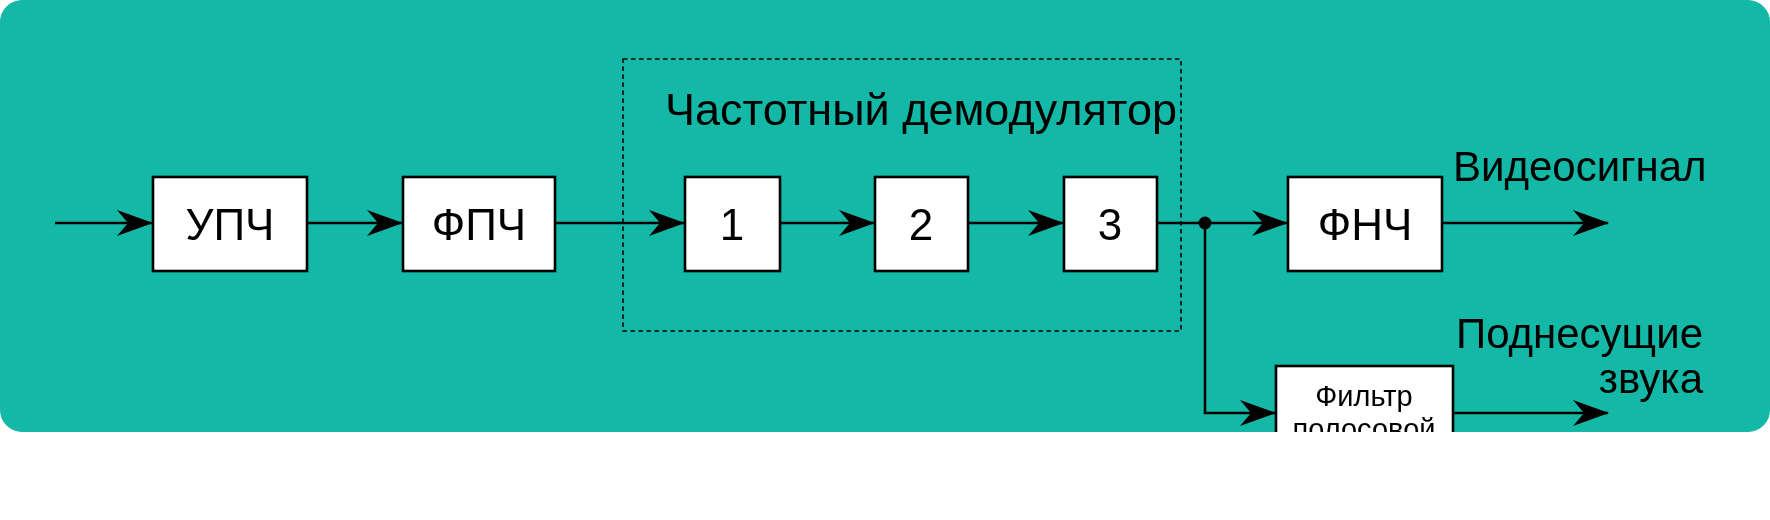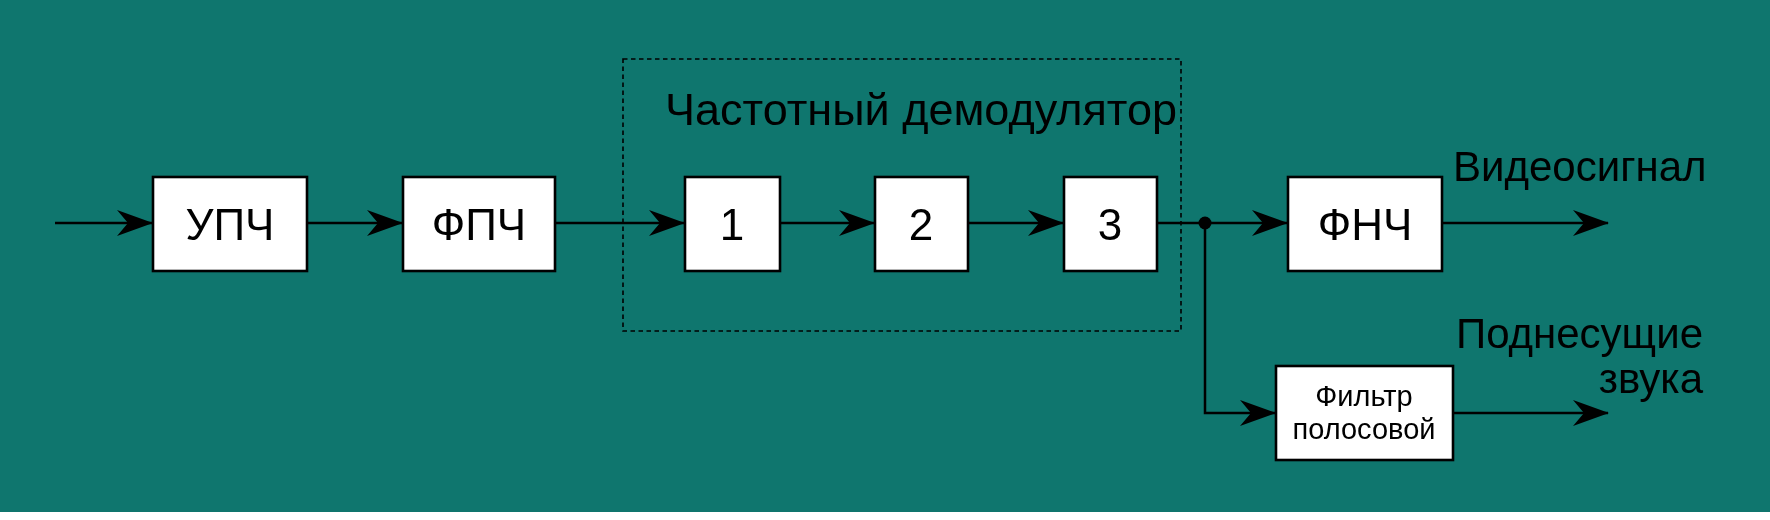--- a/index.html
+++ b/index.html
@@ -2,24 +2,25 @@
 <html><head>
 <meta charset="utf-8">
 <style>
   html, body {
     margin: 0;
     padding: 0;
     background: #ffffff;
   }
   .stage {
     width: 1770px;
-    height: 512px;
+    height: 432px;
     position: relative;
-    background: #0f766e;
+    background: #14b8a6;
     overflow: hidden;
+    border-radius: 22px;
   }
   svg {
     display: block;
     font-family: "Liberation Sans", sans-serif;
   }
   .box {
     fill: #ffffff;
     stroke: #000000;
     stroke-width: 2.6;
   }

